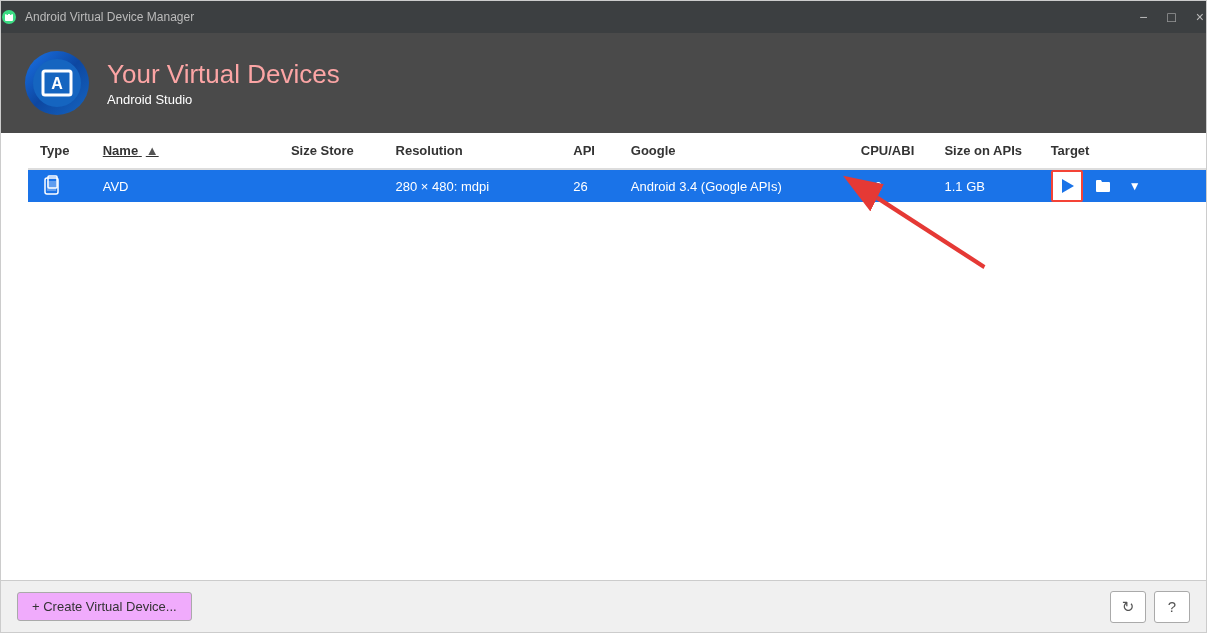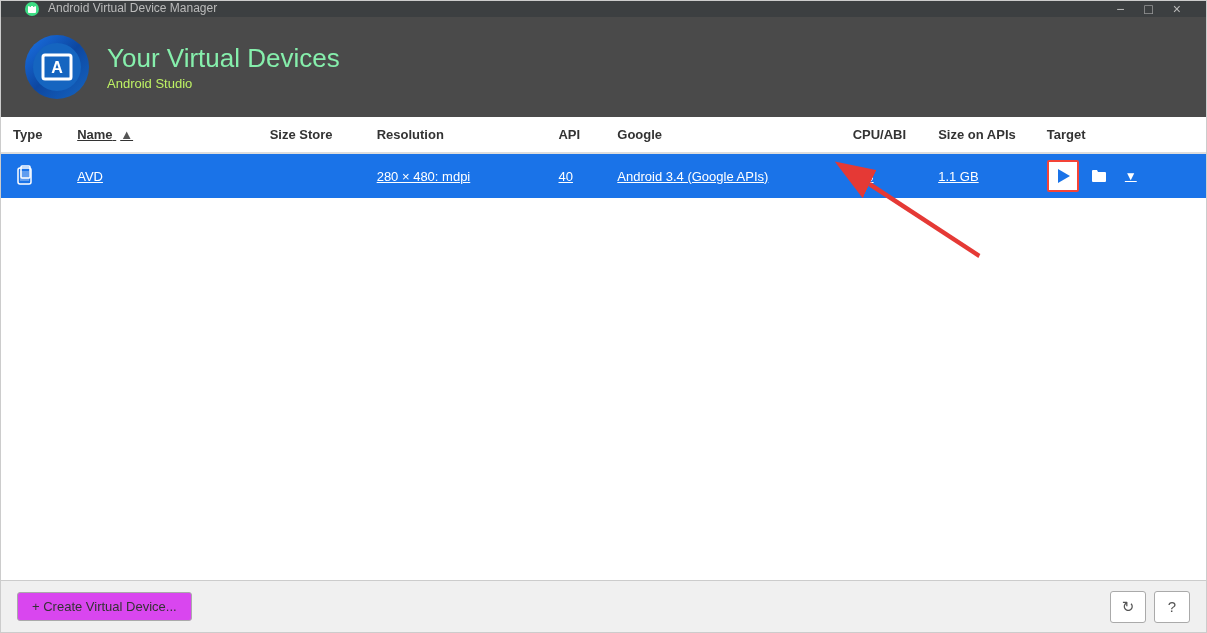--- a/index.html
+++ b/index.html
@@ -13,22 +13,23 @@
       display: flex;
       flex-direction: column;
       border: 1px solid #ccc;
     }
 
     
     .title-bar {
       background: #3c3f41;
       color: #bbb;
       display: flex;
-      height: 16px;
-      padding: 0 23px;
+      align-items: center;
+      height: 32px;
+      padding: 0 0;
       flex-shrink: 0;
     }
     .title-bar-icon {
       width: 16px;
       height: 16px;
       margin-right: 8px;
       display: flex;
       align-items: center;
     }
     .title-bar-title {
@@ -68,26 +69,26 @@
       display: flex;
       align-items: center;
       justify-content: center;
       margin-right: 18px;
       flex-shrink: 0;
       position: relative;
       overflow: hidden;
     }
     .app-header-text h1 {
       font-size: 26px;
-      color: #86efac;
+      color: #fca5a5;
       font-weight: 400;
     }
     .app-header-text p {
       font-size: 13px;
-      color: #bef264;
+      color: #ffffff;
       margin-top: 2px;
     }
 
     
     .main-content {
       flex: 1;
       background: #fff;
       display: flex;
       flex-direction: column;
       overflow: hidden;
@@ -112,25 +113,24 @@
       white-space: nowrap;
     }
     .avd-table th.sortable {
       cursor: pointer;
     }
     .avd-table th .sort-arrow {
       margin-left: 4px;
       color: #555;
     }
     .avd-table td {
-      padding: 6px 12px;
+      padding: 0 12px;
       color: #fff;
       font-size: 13px;
       white-space: nowrap;
-      text-decoration: underline;
     }
     .avd-table tbody tr.selected {
       background: #1a73e8;
     }
     .avd-table tbody tr.selected td {
       color: #fff;
     }
 
     
     .action-play {
@@ -201,21 +201,21 @@
       height: 52px;
       background: #f0f0f0;
       border-top: 1px solid #ccc;
       display: flex;
       align-items: center;
       padding: 0 16px;
       justify-content: space-between;
       flex-shrink: 0;
     }
     .create-btn {
-      background: #d946ef;
+      background: #f0abfc;
       border: 1px solid #aaa;
       border-radius: 3px;
       padding: 6px 14px;
       font-size: 13px;
       cursor: pointer;
       color: #333;
     }
     .bottom-right-btns {
       display: flex;
       gap: 8px;
@@ -230,20 +230,21 @@
       align-items: center;
       justify-content: center;
       cursor: pointer;
       font-size: 15px;
       color: #555;
     }
 
     
     .annotation-container {
       position: relative;
+      margin-left: 27px;
     }
     .annotation-svg {
       position: absolute;
       top: 0;
       left: 0;
       width: 100%;
       height: 100%;
       pointer-events: none;
       z-index: 10;
     }
@@ -335,21 +336,21 @@
     <svg width="22" height="22" viewBox="0 0 22 22">
       <rect x="2" y="3" width="13" height="16" rx="2" fill="none" stroke="#fff" stroke-width="1.5"></rect>
       <rect x="4" y="6" width="9" height="10" fill="#fff" opacity="0.3"></rect>
       <rect x="5" y="1" width="9" height="12" rx="1" fill="none" stroke="#fff" stroke-width="1.5"></rect>
     </svg>
   </div>
             </td>
             <td>AVD</td>
             <td></td>
             <td>280 × 480: mdpi</td>
-            <td>40</td>
+            <td>26</td>
             <td>Android 3.4 (Google APIs)</td>
             <td>x86</td>
             <td>1.1 GB</td>
             <td>
     <div class="actions-cell">
       <div class="action-play">
         <div class="play-triangle"></div>
       </div>
       <div class="action-folder">
         <svg width="18" height="18" viewBox="0 0 18 18">

